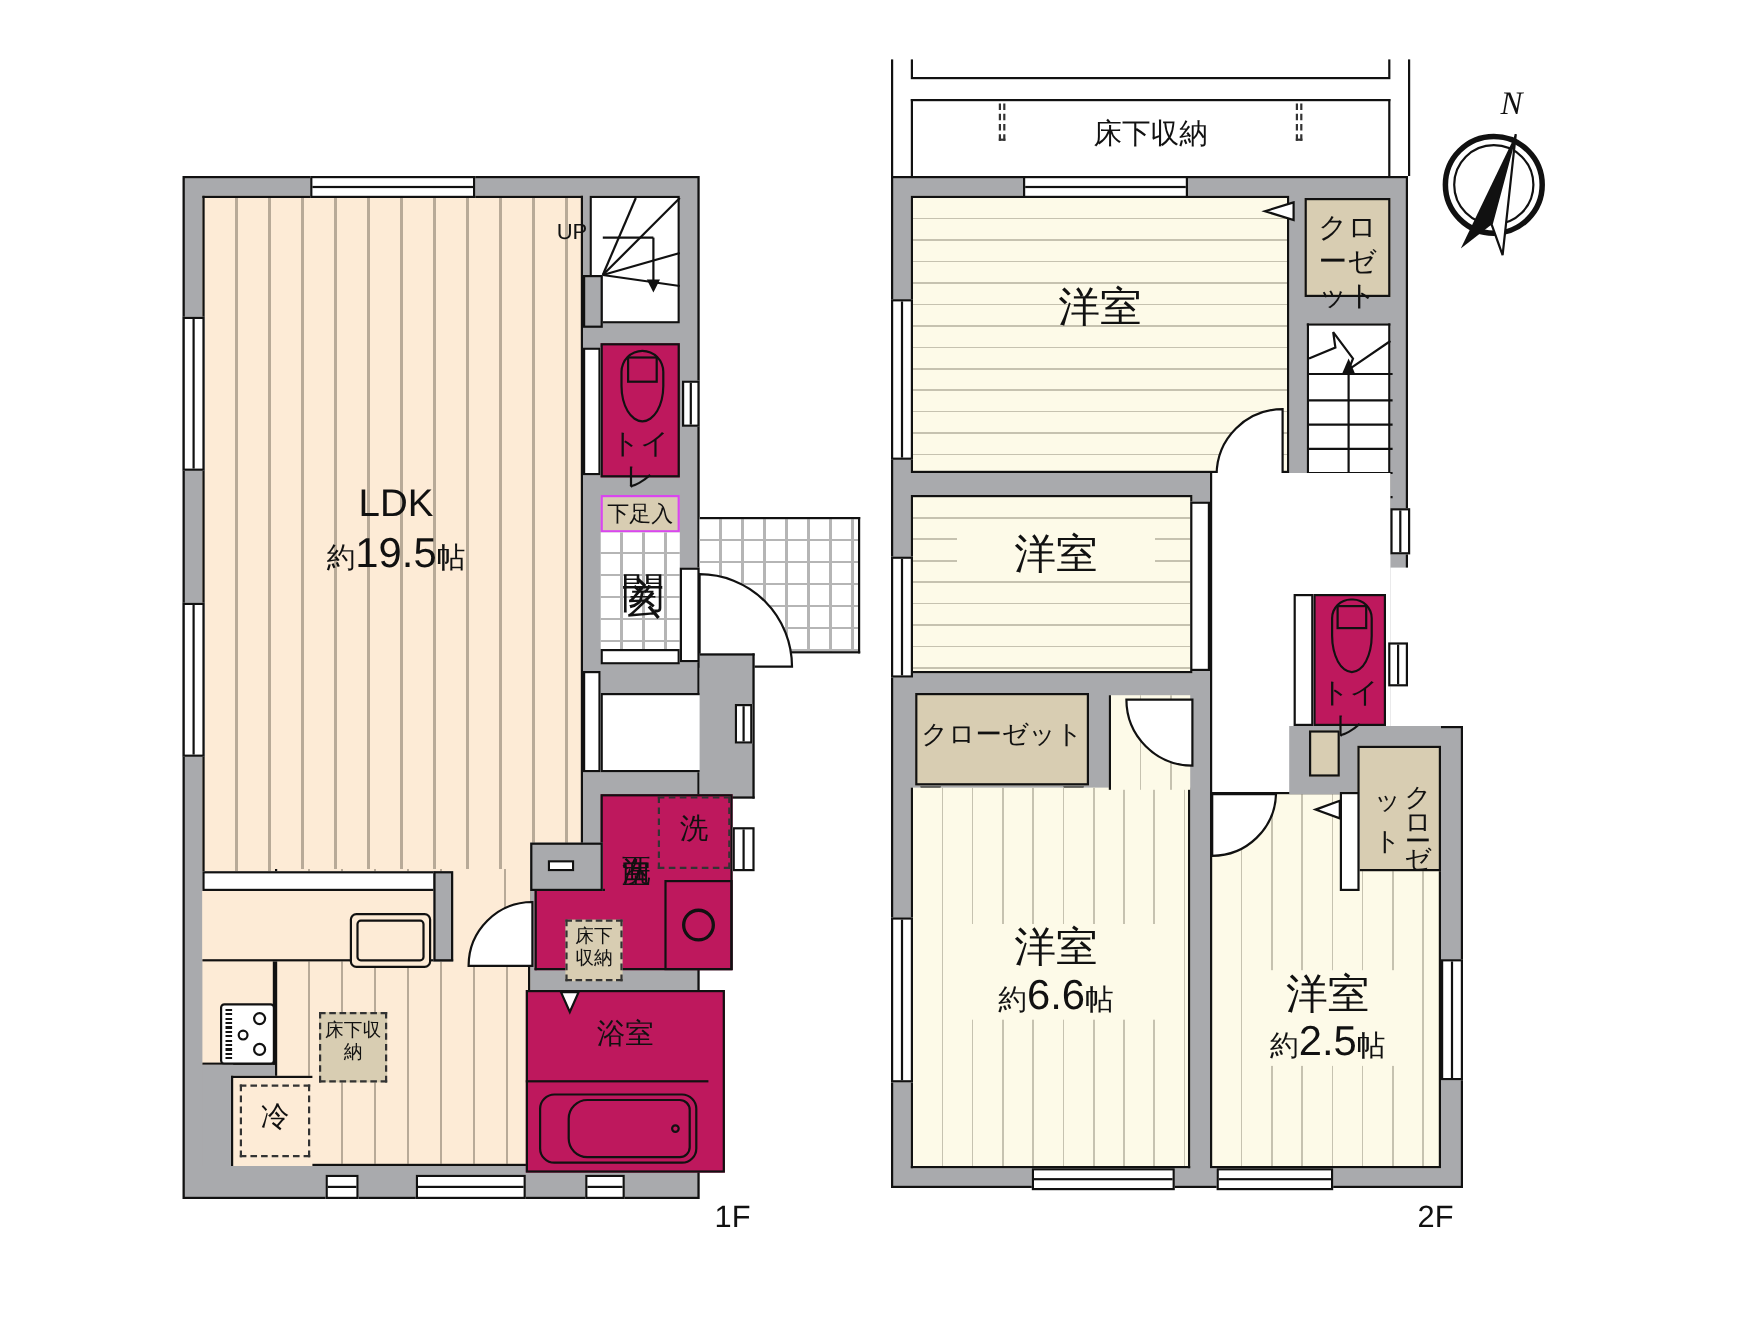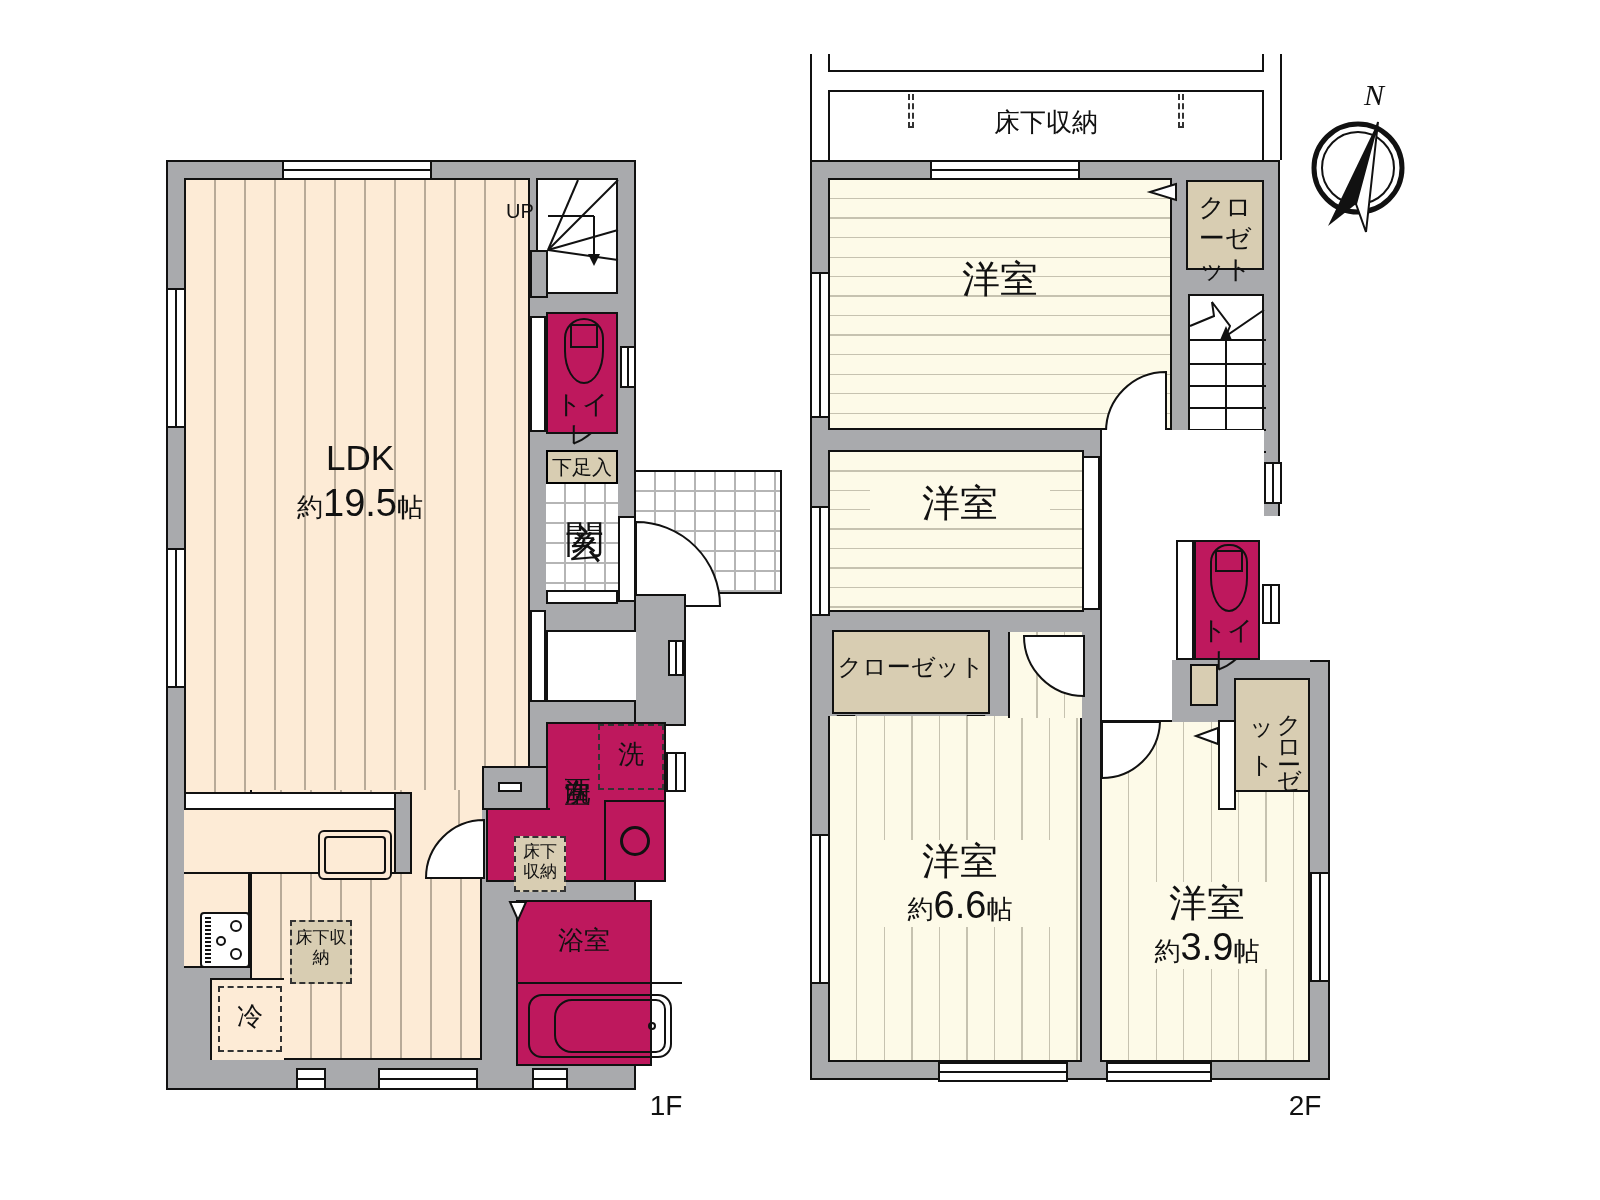--- a/index.html
+++ b/index.html
@@ -91,21 +91,21 @@
   <div class="label small" style="left:500px;top:200px;width:40px;font-family:'Liberation Sans',sans-serif;">UP</div>
 
   <div class="abs room wet" style="left:546px;top:312px;width:72px;height:122px;">
     <div class="abs" style="left:16px;top:4px;width:40px;height:66px;border:2px solid #111;border-radius:20px 20px 50% 50%;">
       <div class="abs" style="left:4px;top:4px;width:28px;height:24px;border:2px solid #111;"></div>
     </div>
     <div class="label mid" style="left:0;right:0;top:76px;">トイレ</div>
   </div>
   <div class="abs" style="left:530px;top:316px;width:16px;height:116px;background:#fff;border:2px solid #111;box-sizing:border-box;"></div>
 
-  <div class="abs" style="left:546px;top:450px;width:72px;height:34px;background:#d8cdb2;border:2px solid #000000;box-sizing:border-box;">
+  <div class="abs" style="left:546px;top:450px;width:72px;height:34px;background:#d8cdb2;border:2px solid #d946ef;box-sizing:border-box;">
     <div class="label small" style="left:0;right:0;top:4px;">下足入</div>
   </div>
   <div class="abs tile" style="left:546px;top:484px;width:72px;height:106px;">
     <div class="label vert big" style="left:16px;top:8px;background:#fff;">玄関</div>
   </div>
   <div class="abs" style="left:546px;top:590px;width:72px;height:14px;background:#fff;border:2px solid #111;box-sizing:border-box;"></div>
 
   <div class="abs tile" style="left:636px;top:470px;width:146px;height:124px;border:2px solid #111;border-left:none;box-sizing:border-box;"></div>
   <div class="abs" style="left:618px;top:516px;width:18px;height:86px;background:#fff;border:2px solid #111;box-sizing:border-box;"></div>
   <svg style="left:636px;top:522px;" width="90" height="90">
@@ -130,21 +130,21 @@
     <div class="abs" style="left:14px;top:24px;width:30px;height:30px;border:3px solid #111;border-radius:50%;box-sizing:border-box;"></div>
   </div>
   <div class="label vert mid" style="left:562px;top:758px;">洗面室</div>
   <div class="abs dashed-storage" style="left:514px;top:836px;width:52px;height:56px;">
     <div class="label tiny" style="left:0;right:0;top:4px;">床下収納</div>
   </div>
   <svg style="left:424px;top:820px;" width="60" height="60">
     <path d="M60,0 A58,58 0 0 0 2,58 L60,58 Z" fill="#fff" stroke="#111" stroke-width="2"></path>
   </svg>
 
-  <div class="abs room wet" style="left:516px;top:900px;width:136px;height:166px;">
+  <div class="abs room wet" style="left:478px;top:900px;width:181px;height:166px;">
     <div class="label mid" style="left:0;right:0;top:24px;">浴室</div>
     <div class="abs" style="left:-2px;top:80px;width:166px;height:2px;background:#111;"></div>
     <div class="abs" style="left:10px;top:92px;width:144px;height:64px;border:2px solid #111;border-radius:14px;">
       <div class="abs" style="left:24px;top:3px;width:112px;height:54px;border:2px solid #111;border-radius:18px 10px 10px 18px;"></div>
       <div class="abs" style="left:118px;top:26px;width:8px;height:8px;border:2px solid #111;border-radius:50%;"></div>
     </div>
   </div>
   <svg style="left:508px;top:902px;" width="20" height="20">
     <polygon points="2,0 18,0 10,18" fill="#fff" stroke="#111" stroke-width="2"></polygon>
   </svg>
@@ -233,21 +233,21 @@
     </div>
   </div>
   <div class="abs floor-v" style="left:1008px;top:632px;width:74px;height:86px;border-left:2px solid #111;box-sizing:border-box;"></div>
   <svg style="left:1022px;top:634px;" width="64" height="64">
     <path d="M2,2 A60,60 0 0 0 62,62 L62,2 Z" fill="#fff" stroke="#111" stroke-width="2"></path>
   </svg>
 
   <div class="abs room floor-v" style="left:1100px;top:720px;width:210px;height:342px;">
     <div class="label" style="left:30px;top:160px;width:150px;background:#fdfae8;">
       <div class="big">洋室</div>
-      <div><span class="mid">約</span><span class="num">3.9</span><span class="mid">帖</span></div>
+      <div><span class="mid">約</span><span class="num">2.5</span><span class="mid">帖</span></div>
     </div>
   </div>
   <svg style="left:1102px;top:722px;" width="62" height="60">
     <path d="M0,0 L58,0 A58,58 0 0 1 0,56 Z" fill="#fff" stroke="#111" stroke-width="2"></path>
   </svg>
 
   <div class="abs wall" style="left:1172px;top:660px;width:138px;height:62px;border:none;"></div>
   <div class="abs storage" style="left:1234px;top:678px;width:76px;height:114px;">
     <div class="label vert mid" style="right:6px;top:6px;font-size:24px;">クローゼット</div>
   </div>

